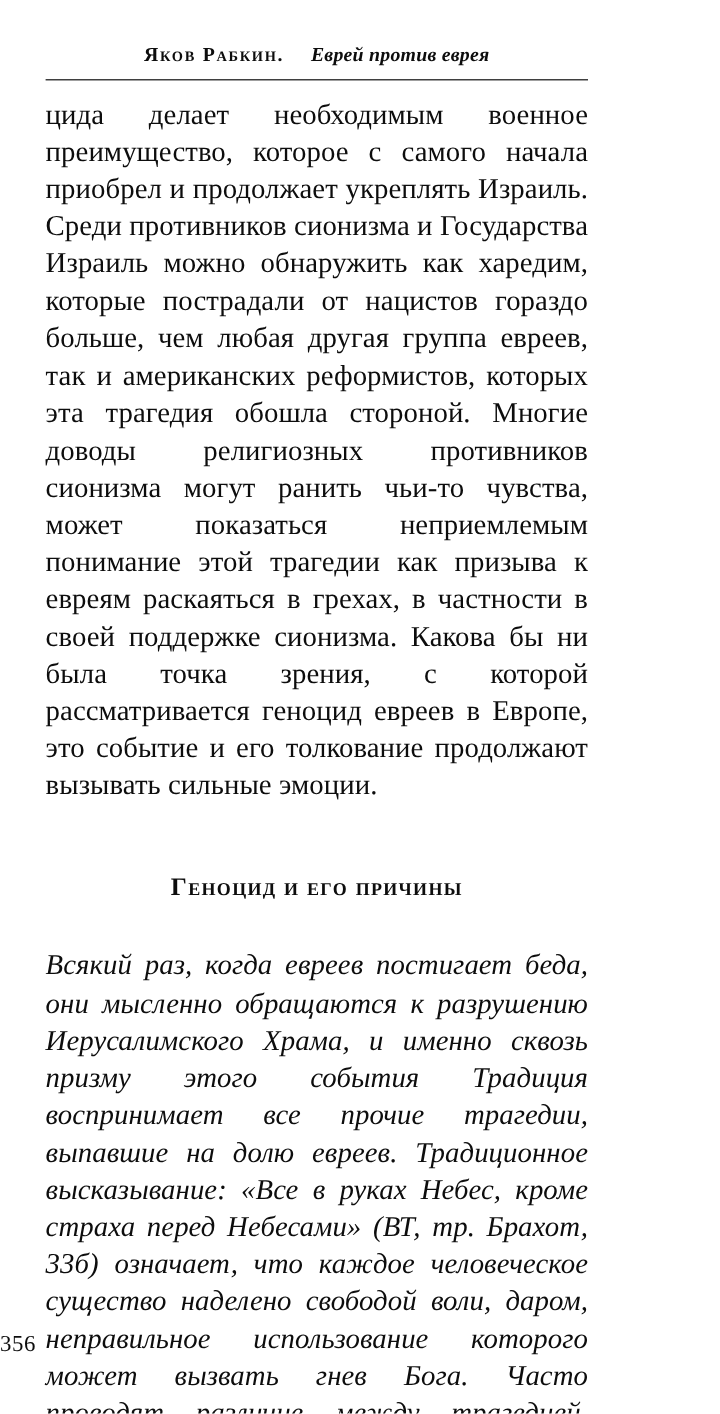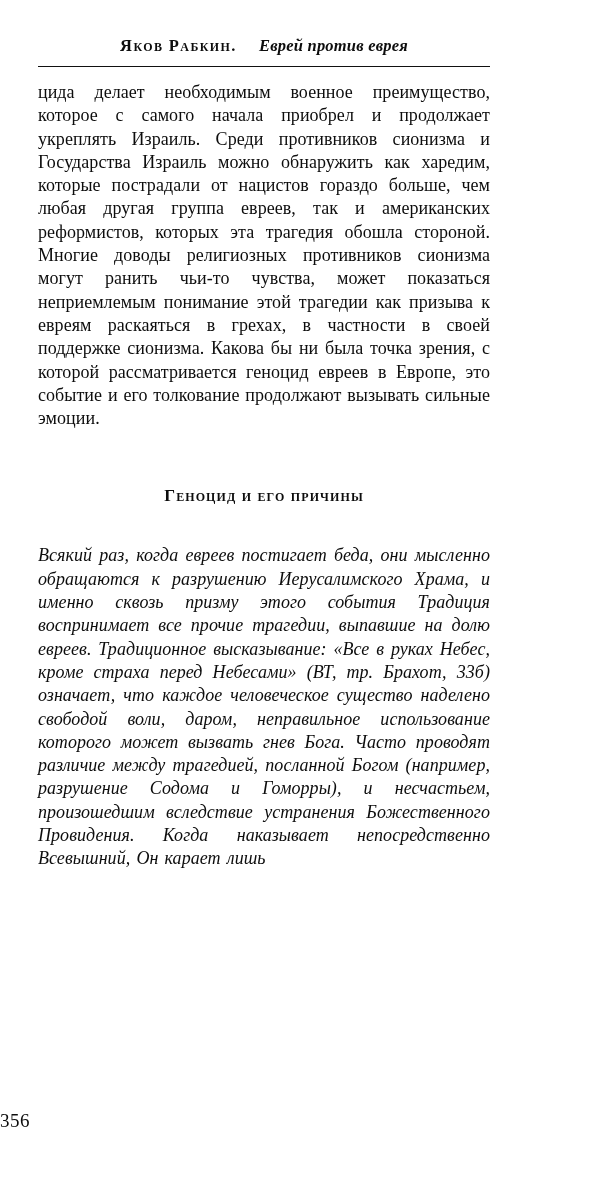--- a/index.html
+++ b/index.html
@@ -43,30 +43,30 @@
     letter-spacing: 0.2px;
   }
   .rule {
     border: none;
     border-top: 1.3px solid #111;
     margin: 10px 0 14px 0;
     width: 100%;
   }
   .body-text p {
     margin: 0;
-    font-size: 18px;
+    font-size: 24px;
     line-height: 1.295;
     text-align: justify;
     text-justify: inter-word;
     hyphens: manual;
     letter-spacing: 0.05px;
   }
   .section-heading {
     text-align: center;
-    font-size: 17px;
+    font-size: 21px;
     font-weight: 700;
     font-variant: small-caps;
     letter-spacing: 1.1px;
     margin: 56px 0 38px 0;
   }
   .spaced-wide p {
     word-spacing: 1.6px;
     font-style: italic;
   }
   .folio {

